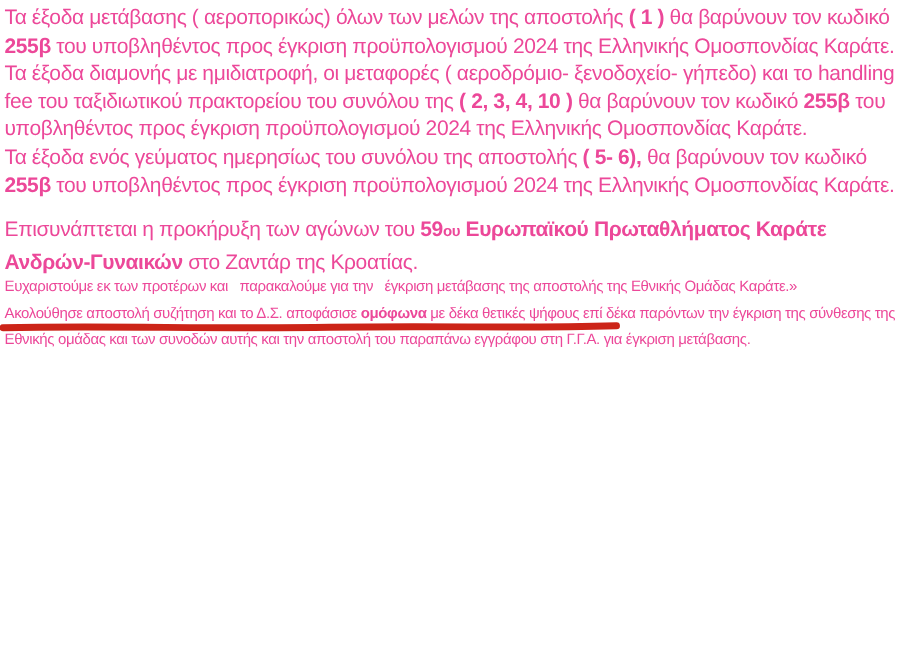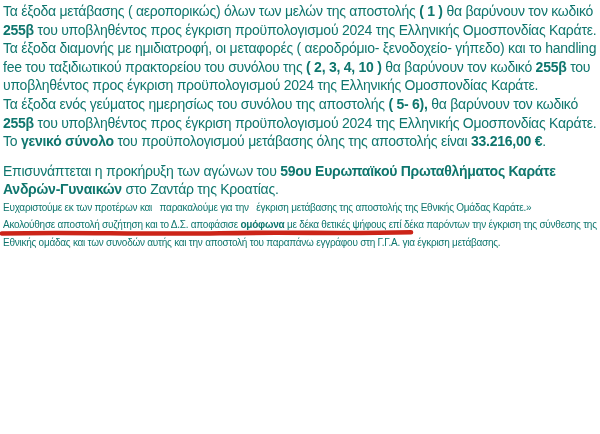--- a/index.html
+++ b/index.html
@@ -30,37 +30,36 @@
     line-height: 17.5px;
   }
   .paragraph.gap-before {
     margin-top: 11px;
   }
   .paragraph.rel {
     position: relative;
   }
   .b { font-weight: bold; }
   .sub {
-    font-size: 14px;
+    font-size: 10px;
   }
   .red-underline {
     position: absolute;
     left: -3px;
     top: 13px;
     width: 414px;
     height: 8px;
     pointer-events: none;
   }
 </style>
 </head>
 <body>
 
-<div class="page" style="background: rgb(255, 255, 255); color: #0f766e;">
+<div class="page" style="background: rgb(255, 255, 255); color: #ec4899;">
     <div class="paragraph"><span>Τα έξοδα μετάβασης ( αεροπορικώς) όλων των μελών της αποστολής </span><span class="b">( 1 )</span><span> θα βαρύνουν τον κωδικό </span><span class="b">255β</span><span> του υποβληθέντος προς έγκριση προϋπολογισμού 2024 της Ελληνικής Ομοσπονδίας Καράτε.</span></div>
     <div class="paragraph"><span>Τα έξοδα διαμονής με ημιδιατροφή, οι μεταφορές ( αεροδρόμιο- ξενοδοχείο- γήπεδο) και το handling fee του ταξιδιωτικού πρακτορείου του συνόλου της </span><span class="b">( 2, 3, 4, 10 )</span><span> θα βαρύνουν τον κωδικό </span><span class="b">255β</span><span> του υποβληθέντος προς έγκριση προϋπολογισμού 2024 της Ελληνικής Ομοσπονδίας Καράτε.</span></div>
     <div class="paragraph"><span>Τα έξοδα ενός γεύματος ημερησίως του συνόλου της αποστολής </span><span class="b">( 5- 6),</span><span> θα βαρύνουν τον κωδικό </span><span class="b">255β</span><span> του υποβληθέντος προς έγκριση προϋπολογισμού 2024 της Ελληνικής Ομοσπονδίας Καράτε.</span></div>
-    <div class="paragraph"><span>Το </span><span class="b">γενικό σύνολο</span><span> του προϋπολογισμού μετάβασης όλης της αποστολής είναι </span><span class="b">33.216,00 €</span><span>.</span></div>
     <div class="paragraph gap-before"><span>Επισυνάπτεται η προκήρυξη των αγώνων του </span><span class="b">59</span><span class="b sub">ου</span><span class="b"> Ευρωπαϊκού Πρωταθλήματος Καράτε Ανδρών-Γυναικών</span><span> στο Ζαντάρ της Κροατίας.</span></div>
     <div class="paragraph small"><span>Ευχαριστούμε εκ των προτέρων και   παρακαλούμε για την   έγκριση μετάβασης της αποστολής της Εθνικής Ομάδας Καράτε.»</span></div>
     <div class="paragraph small rel"><span>Ακολούθησε αποστολή συζήτηση και το Δ.Σ. αποφάσισε </span><span class="b">ομόφωνα</span><span> με δέκα θετικές ψήφους επί δέκα παρόντων την έγκριση της σύνθεσης της Εθνικής ομάδας και των συνοδών αυτής και την αποστολή του παραπάνω εγγράφου στη Γ.Γ.Α. για έγκριση μετάβασης.</span><svg class="red-underline" viewBox="0 0 414 8">
         <path d="M2,4.5 C70,2.8 140,5.5 220,4.2 S340,5.2 411,3.2" fill="none" stroke="#cc2418" stroke-width="4.6" stroke-linecap="round"></path>
       </svg></div>
   </div>
 
 </body></html>

